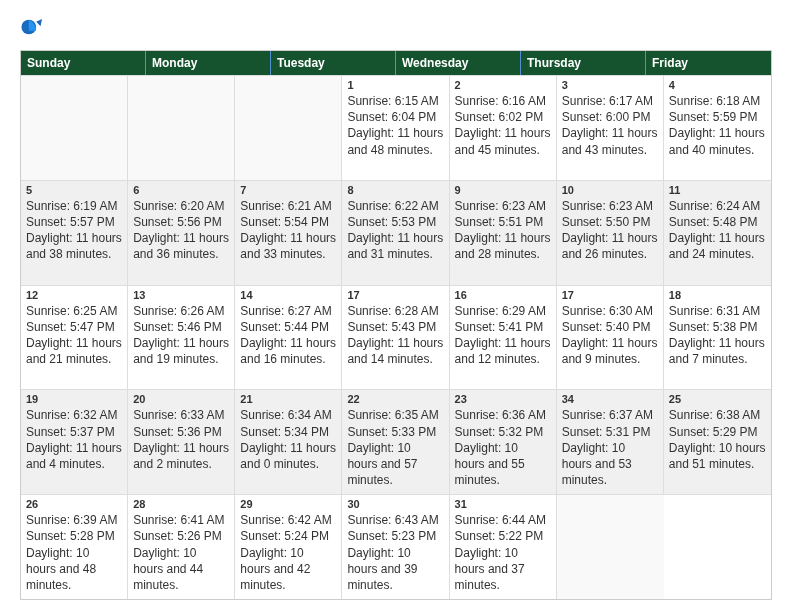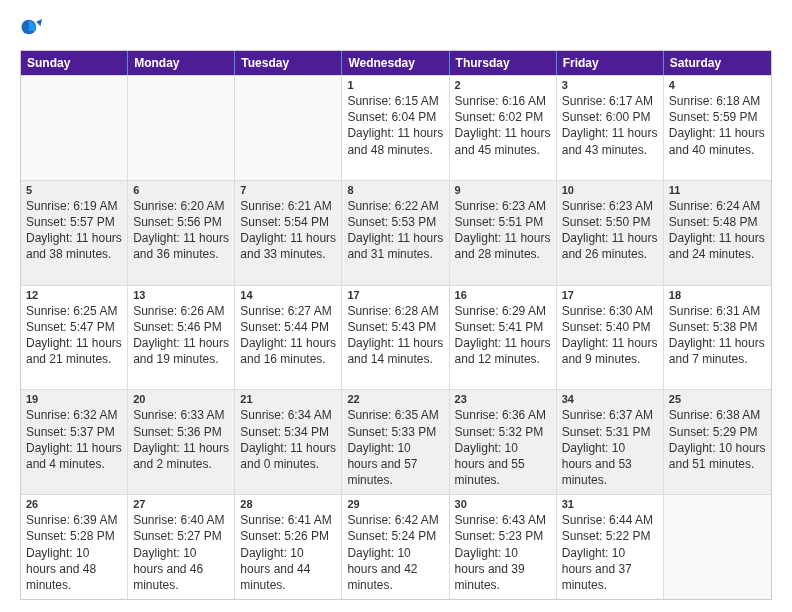--- a/index.html
+++ b/index.html
@@ -54,22 +54,22 @@
       color: #555;
     }
     .calendar {
       flex: 1;
       display: flex;
       flex-direction: column;
       border: 1px solid #ccc;
     }
     .cal-header {
       display: grid;
-      grid-template-columns: repeat(7, 1fr);
-      background: #4c1d95;
+      grid-template-columns: repeat(6, 1fr);
+      background: #14532d;
     }
     .cal-header-cell {
       color: #fff;
       font-size: 12px;
       font-weight: bold;
       padding: 5px 6px;
       text-align: left;
       border-right: 1px solid #5090d0;
     }
     .cal-header-cell:last-child { border-right: none; }
@@ -131,21 +131,20 @@
   </div>
 
   <div class="calendar">
     <div class="cal-header" id="cal-header">
         <div class="cal-header-cell">Sunday</div>
         <div class="cal-header-cell">Monday</div>
         <div class="cal-header-cell">Tuesday</div>
         <div class="cal-header-cell">Wednesday</div>
         <div class="cal-header-cell">Thursday</div>
         <div class="cal-header-cell">Friday</div>
-        <div class="cal-header-cell">Saturday</div>
       </div>
     <div class="cal-body" id="cal-body">
         <div class="cal-row">
           <div class="cal-cell empty"></div>
           <div class="cal-cell empty"></div>
           <div class="cal-cell empty"></div>
           <div class="cal-cell">
             <div class="day-num">1</div>
             <div class="cell-info">Sunrise: 6:15 AM
 Sunset: 6:04 PM
@@ -327,27 +326,20 @@
 and 51 minutes.</div>
           </div>
         </div>
         <div class="cal-row">
           <div class="cal-cell">
             <div class="day-num">26</div>
             <div class="cell-info">Sunrise: 6:39 AM
 Sunset: 5:28 PM
 Daylight: 10 hours
 and 48 minutes.</div>
-          </div>
-          <div class="cal-cell">
-            <div class="day-num">27</div>
-            <div class="cell-info">Sunrise: 6:40 AM
-Sunset: 5:27 PM
-Daylight: 10 hours
-and 46 minutes.</div>
           </div>
           <div class="cal-cell">
             <div class="day-num">28</div>
             <div class="cell-info">Sunrise: 6:41 AM
 Sunset: 5:26 PM
 Daylight: 10 hours
 and 44 minutes.</div>
           </div>
           <div class="cal-cell">
             <div class="day-num">29</div>

